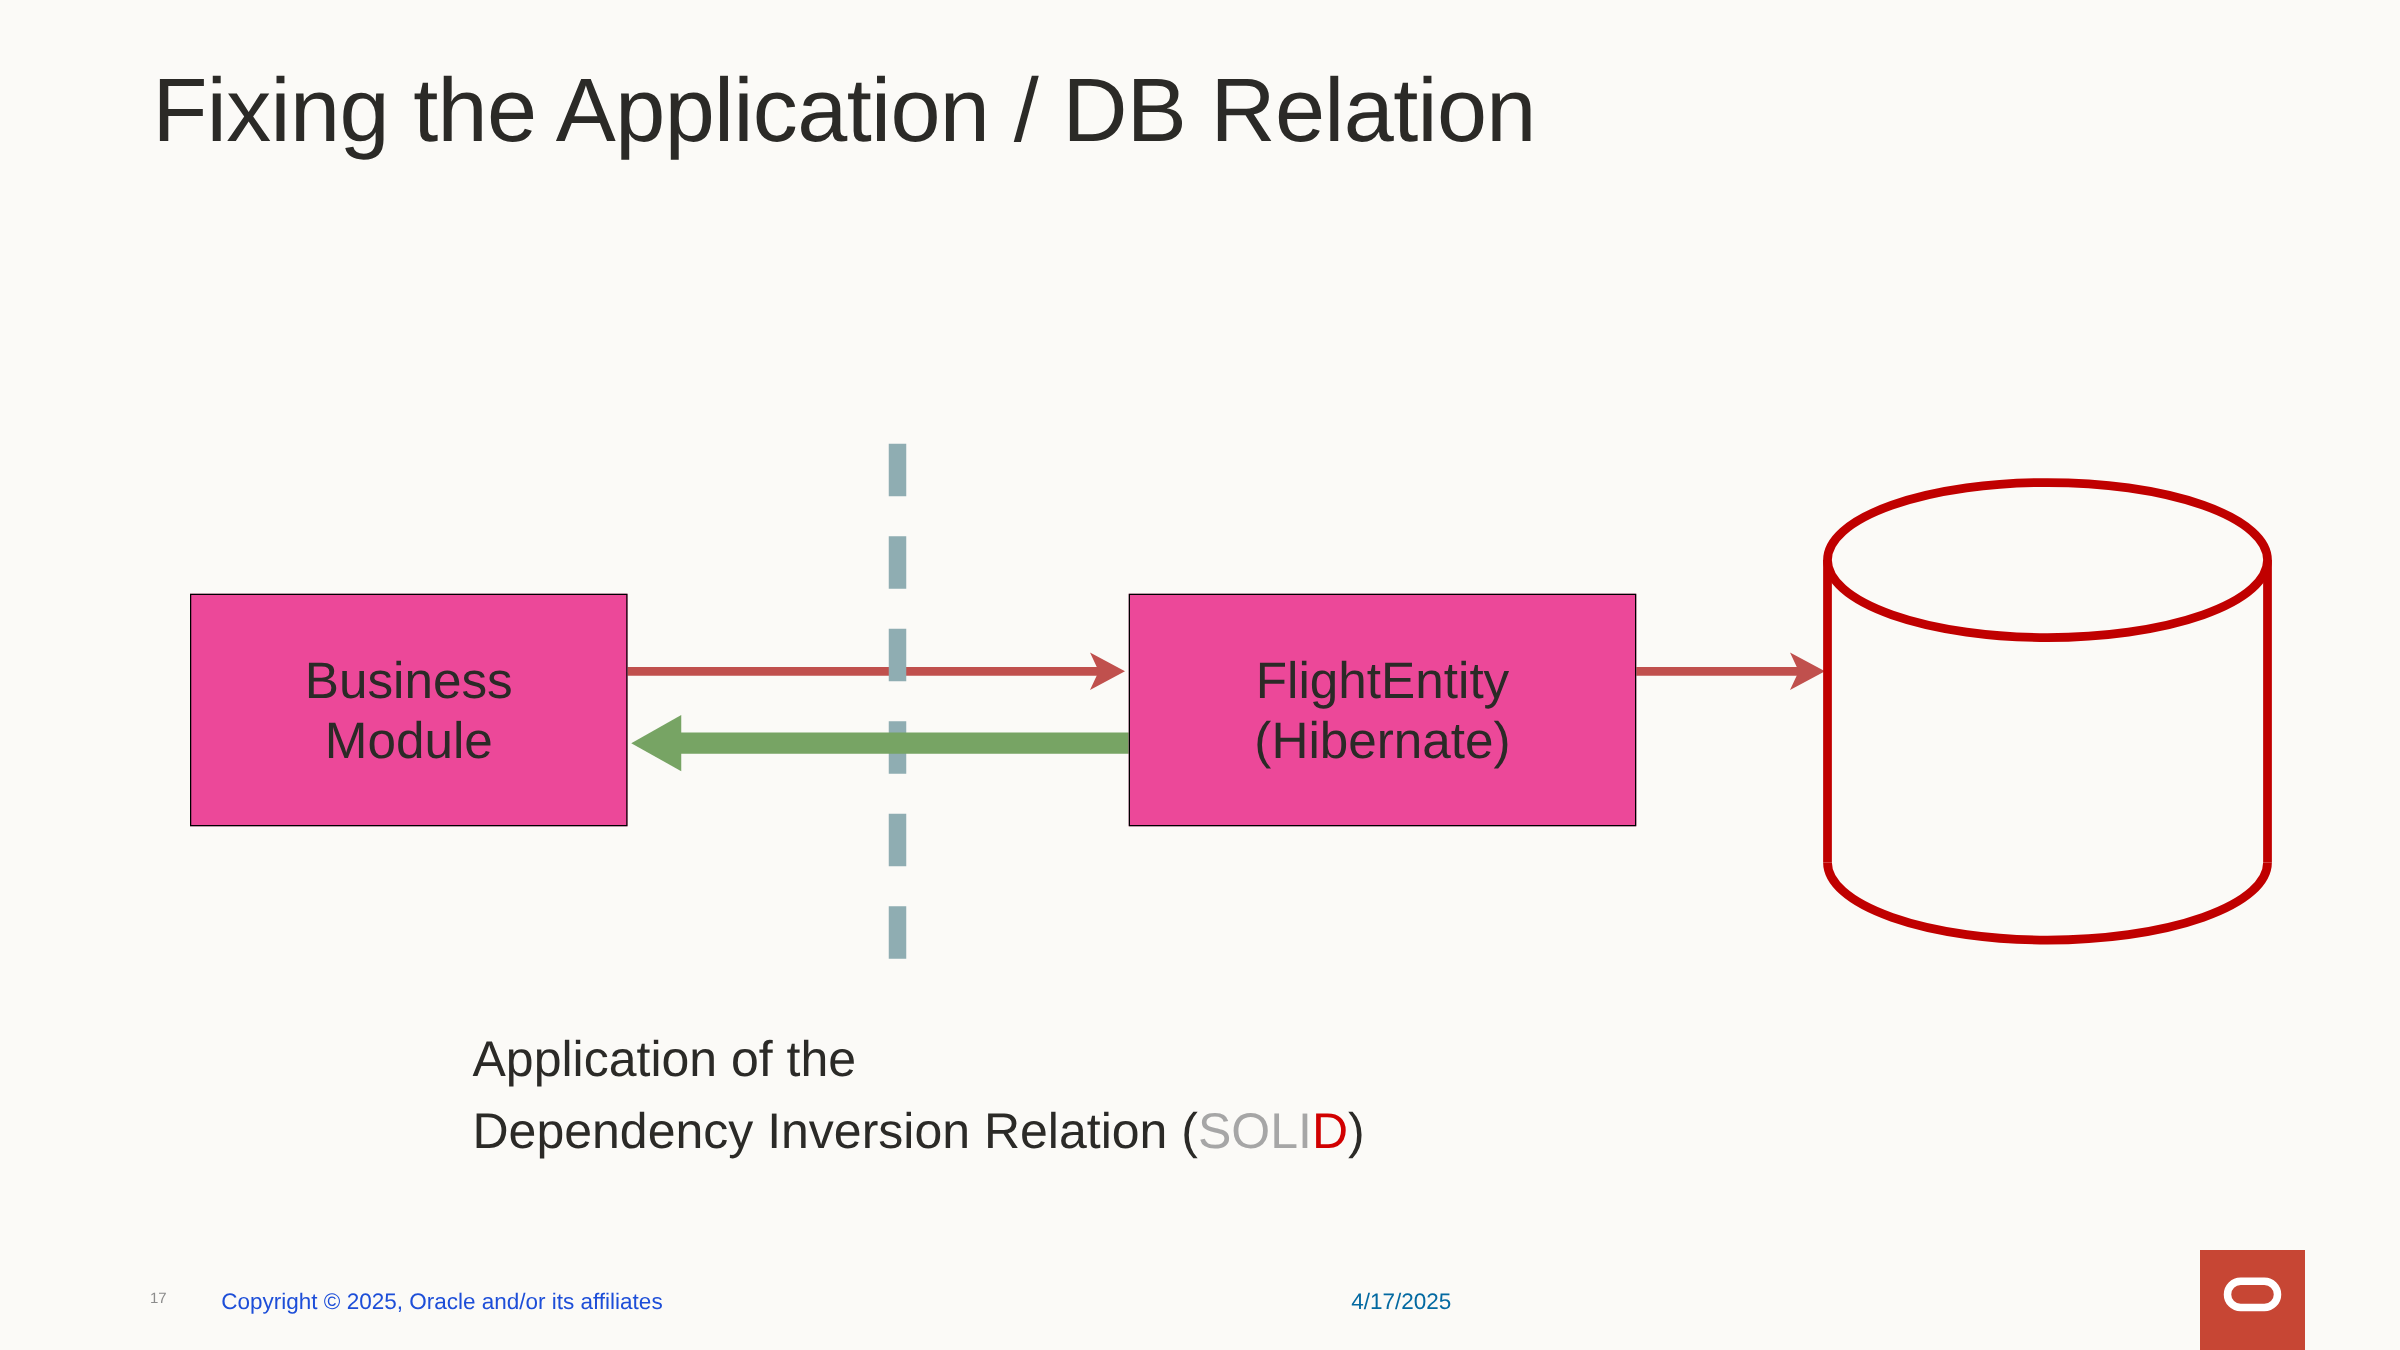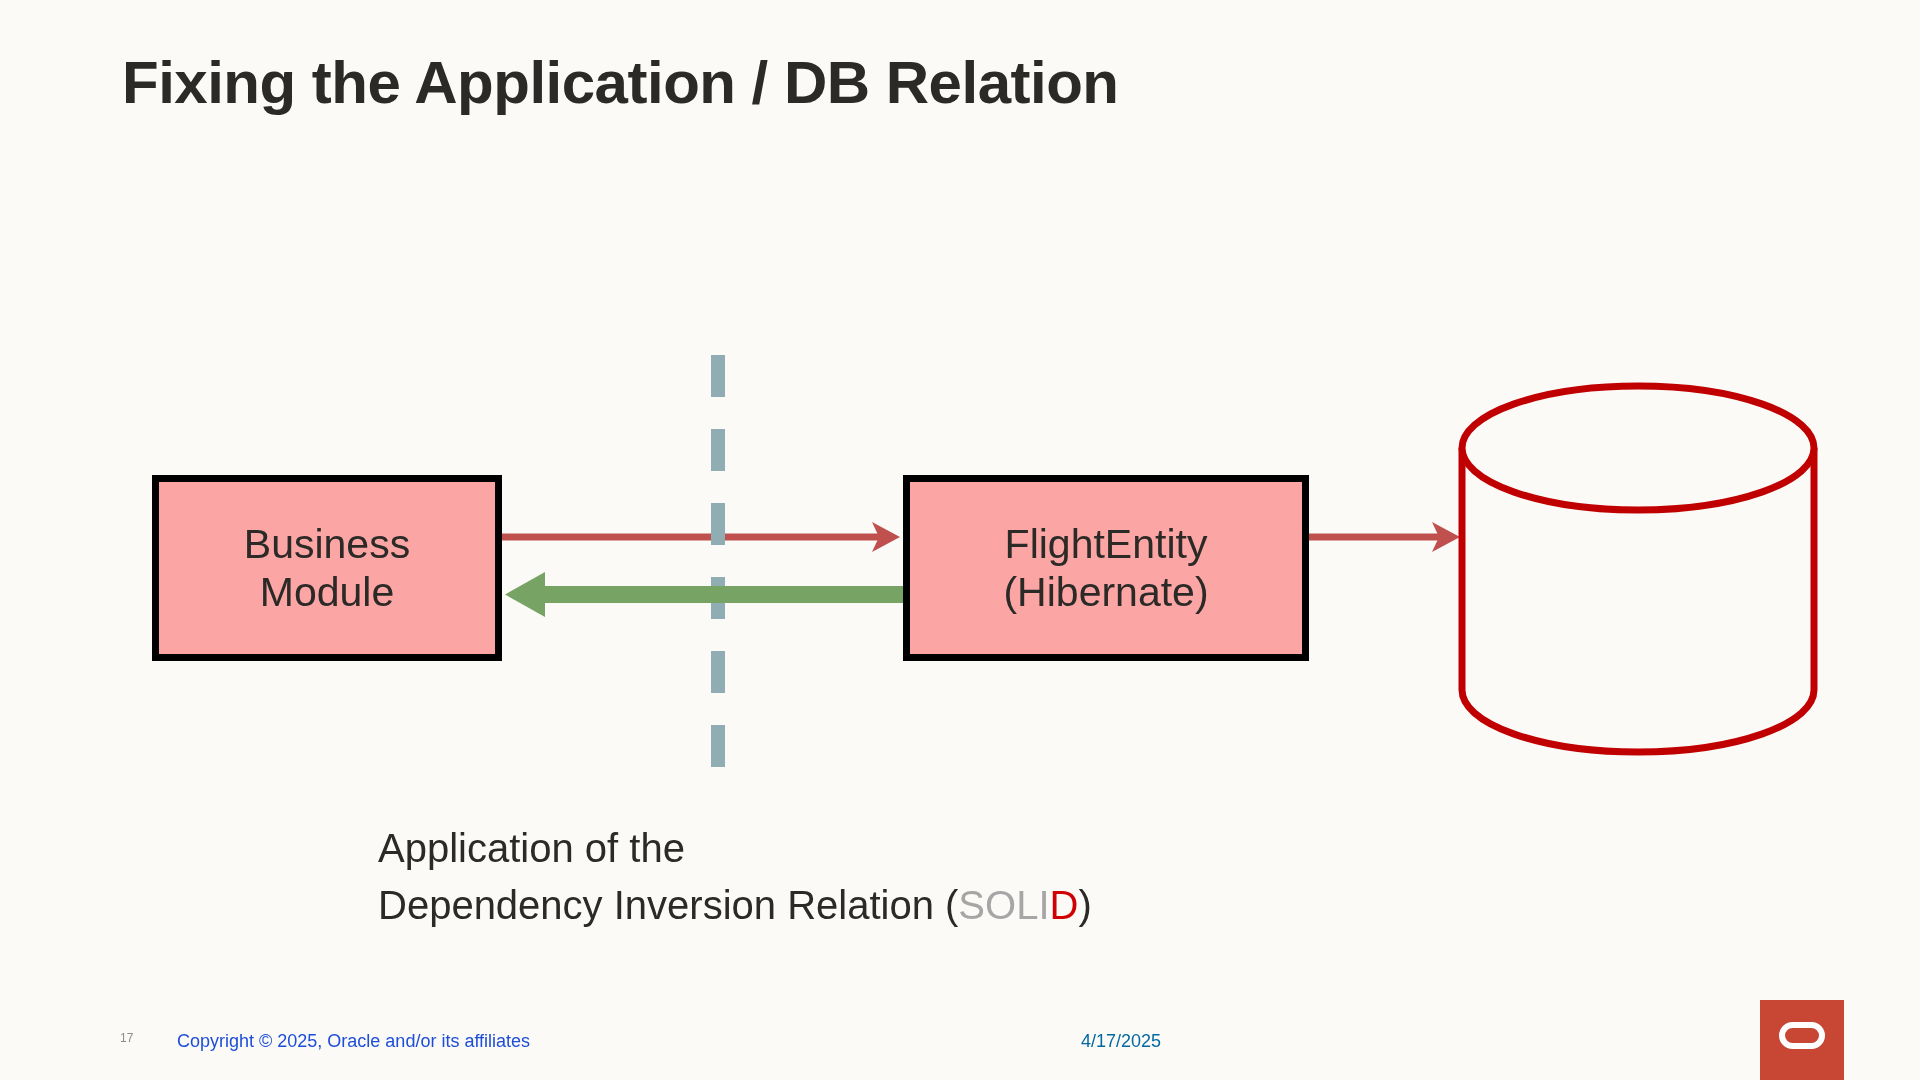--- a/index.html
+++ b/index.html
@@ -18,22 +18,22 @@
     width: 1920px;
     height: 1080px;
     background: #FBFAF7;
   }
 
   
   #slide-title {
     position: absolute;
     left: 122px;
     top: 50px;
-    font-size: 60px;
-    font-weight: bold;
+    font-size: 72px;
+    font-weight: normal;
     color: #2B2A27;
     letter-spacing: -0.5px;
     white-space: nowrap;
     line-height: 1.1;
   }
 
   
   #diagram {
     position: absolute;
     left: 0;
@@ -46,22 +46,22 @@
     left: 0;
     top: 0;
     width: 1920px;
     height: 1080px;
   }
 
   
   .node-box {
     position: absolute;
     box-sizing: border-box;
-    background: #fca5a5;
-    border: 7px solid #000000;
+    background: #ec4899;
+    border: 1px solid #000000;
     display: flex;
     align-items: center;
     justify-content: center;
     text-align: center;
     color: #2B2A27;
     font-size: 41px;
     line-height: 1.18;
     z-index: 5;
   }
   #node-business {

